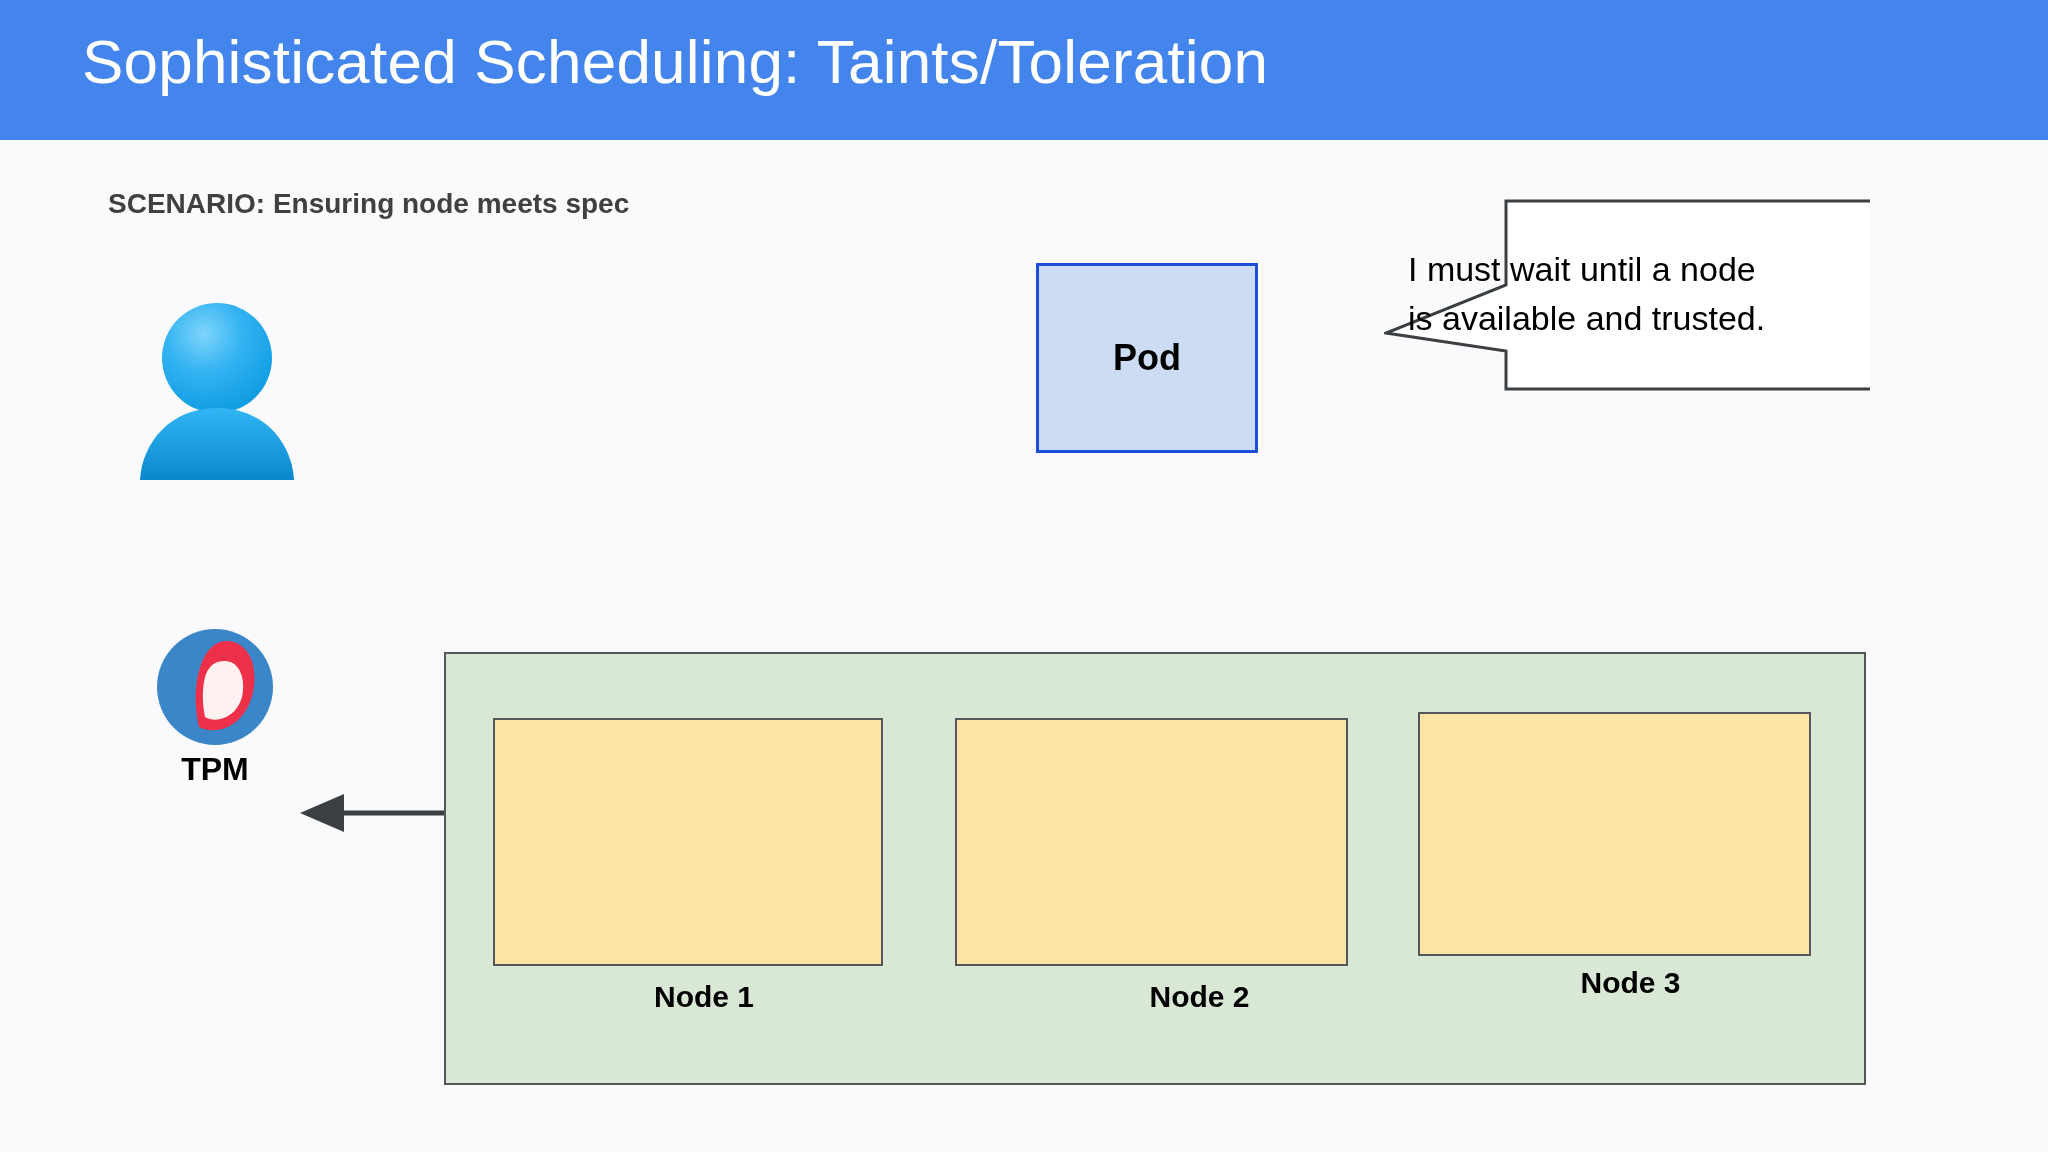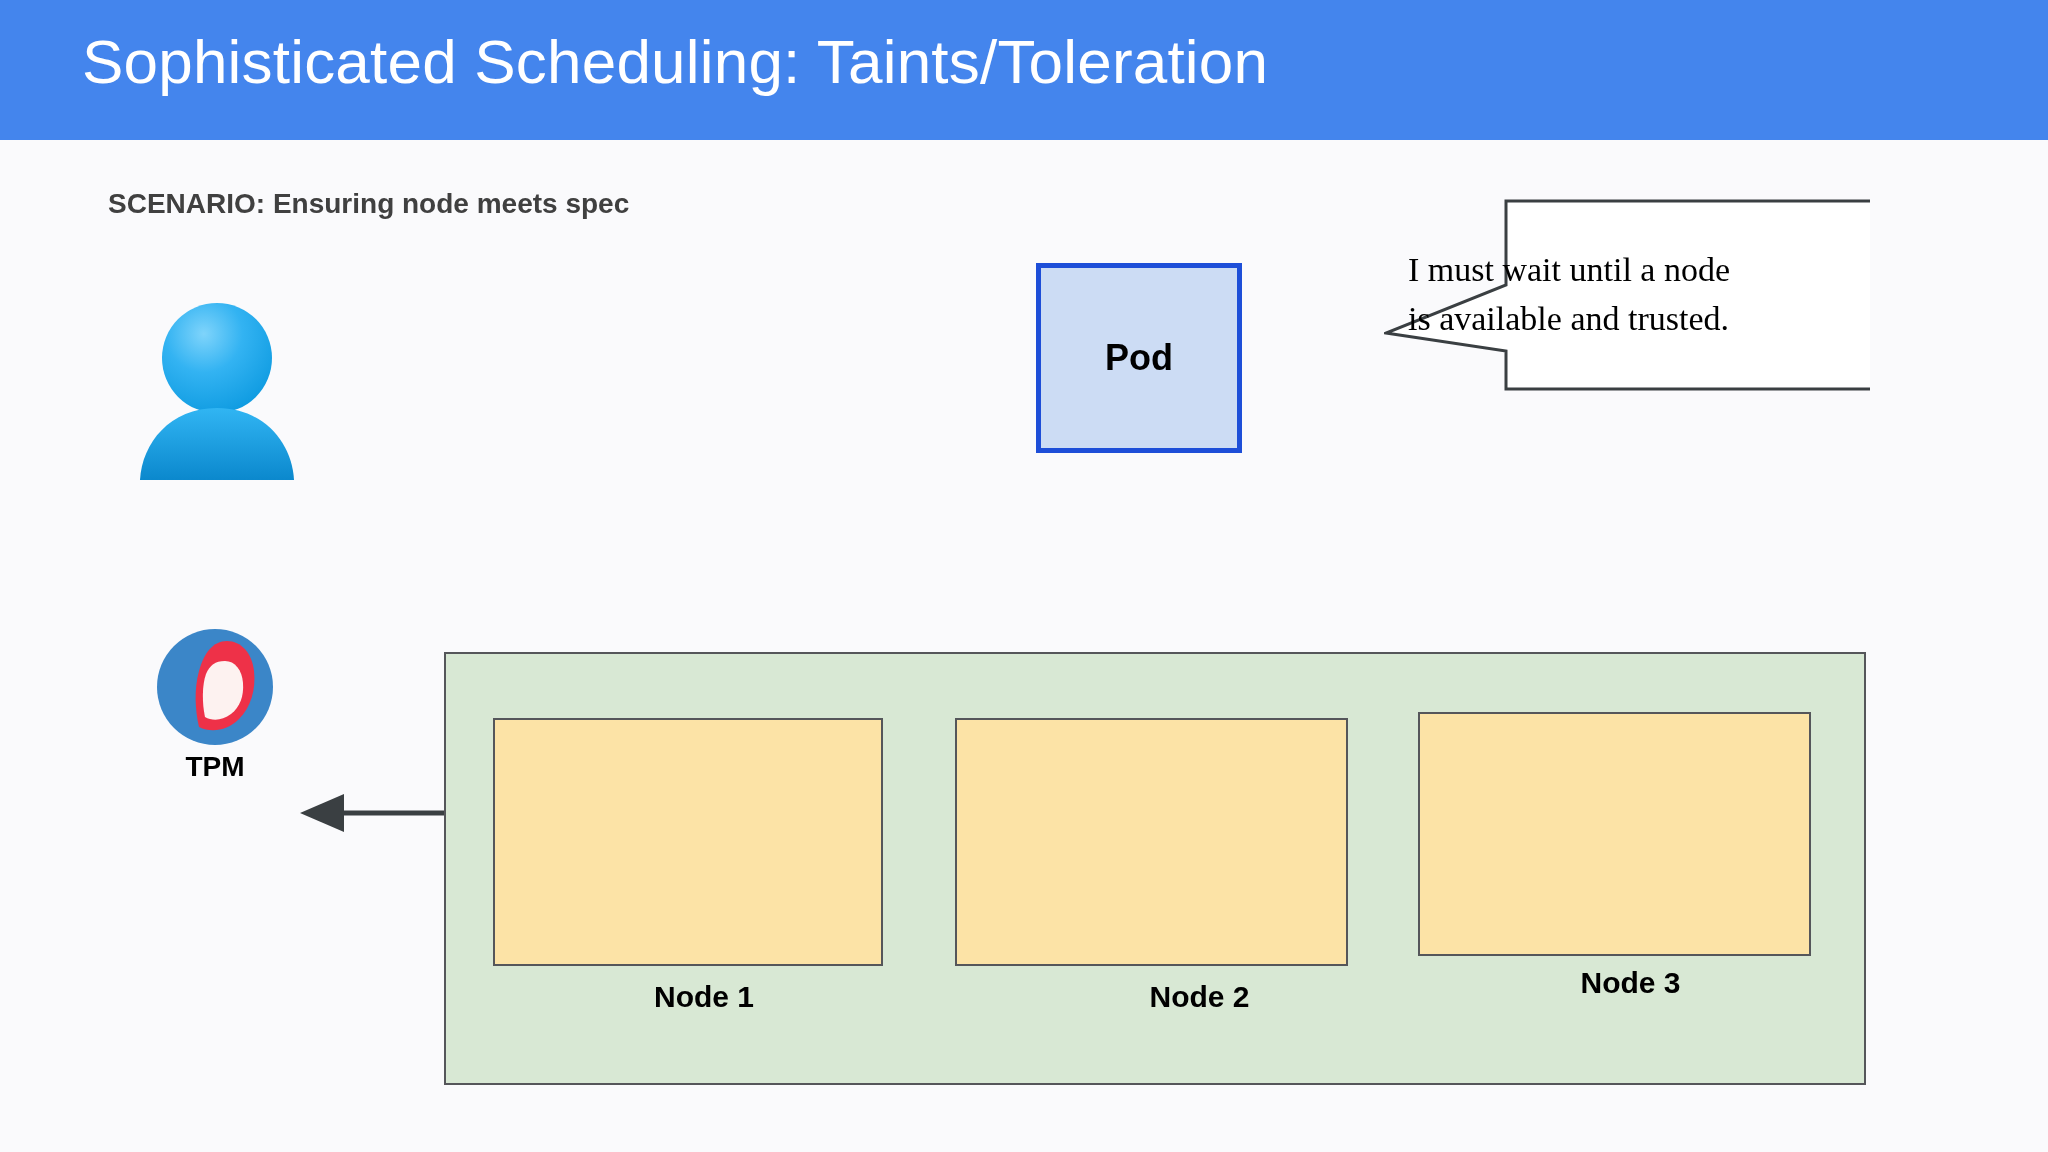--- a/index.html
+++ b/index.html
@@ -91,43 +91,43 @@
     top: 0;
     width: 120px;
     height: 120px;
   }
   #tpm-label {
     position: absolute;
     left: 0;
     top: 124px;
     width: 140px;
     text-align: center;
-    font-size: 28px;
+    font-size: 32px;
     font-weight: bold;
     color: #000000;
   }
 
   
   #tpm-arrow {
     position: absolute;
     left: 300px;
     top: 648px;
     width: 200px;
     height: 50px;
   }
 
   
   #pod-box {
     position: absolute;
     left: 1036px;
     top: 123px;
-    width: 206px;
+    width: 222px;
     height: 190px;
     background: #ccdcf4;
-    border: 5px solid #1d4ed8;
+    border: 3px solid #1d4ed8;
     box-sizing: border-box;
   }
   #pod-label {
     position: absolute;
     left: 0;
     top: 0;
     width: 100%;
     height: 100%;
     display: flex;
     align-items: center;
@@ -137,21 +137,20 @@
     color: #000000;
   }
 
   
   #speech-bubble {
     position: absolute;
     left: 1384px;
     top: 59px;
     width: 486px;
     height: 167px;
-    font-family: Liberation Serif, serif;
   }
   #speech-bubble-shape {
     position: absolute;
     left: 0;
     top: 0;
     width: 486px;
     height: 192px;
   }
   #speech-bubble-text {
     position: absolute;

